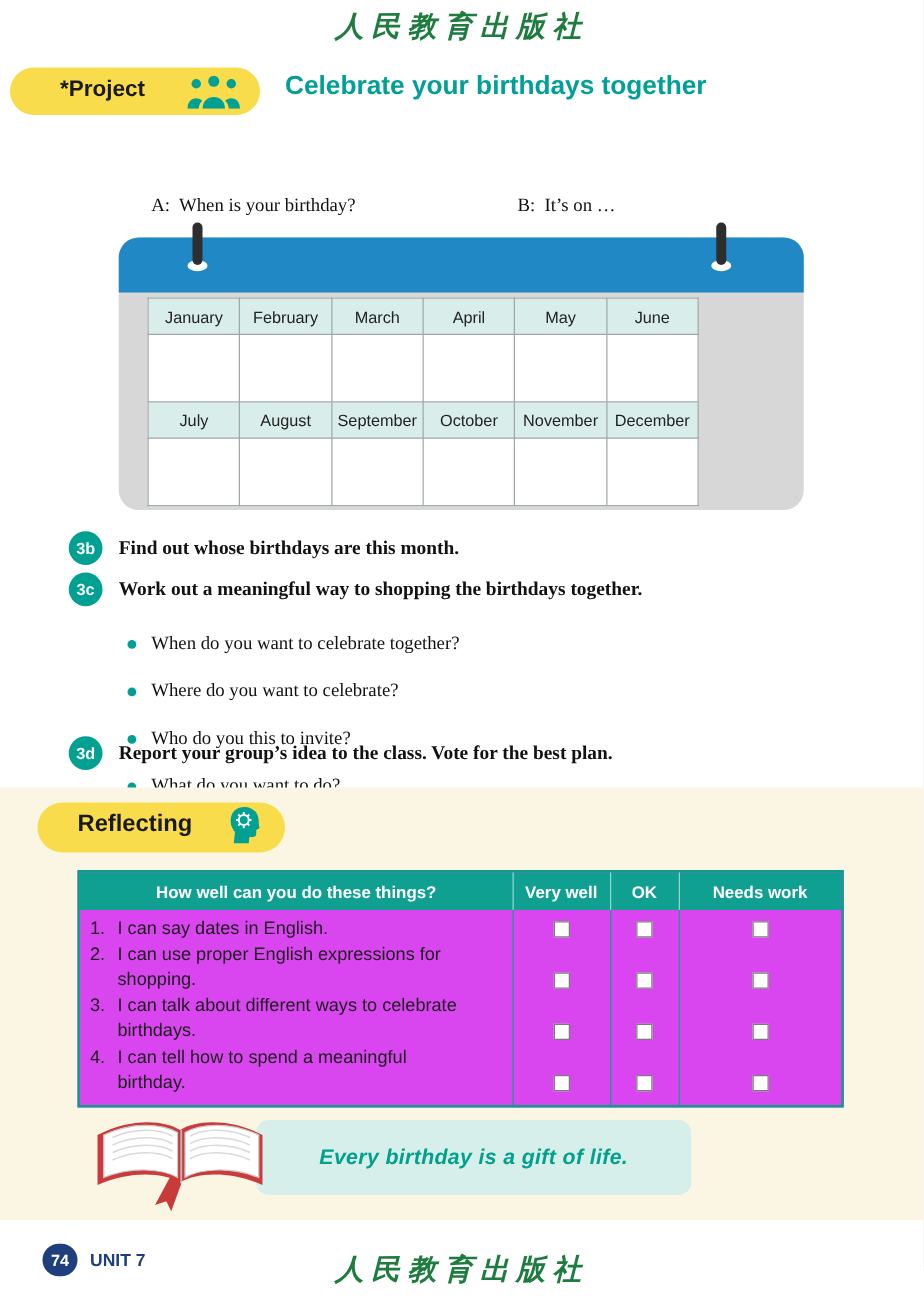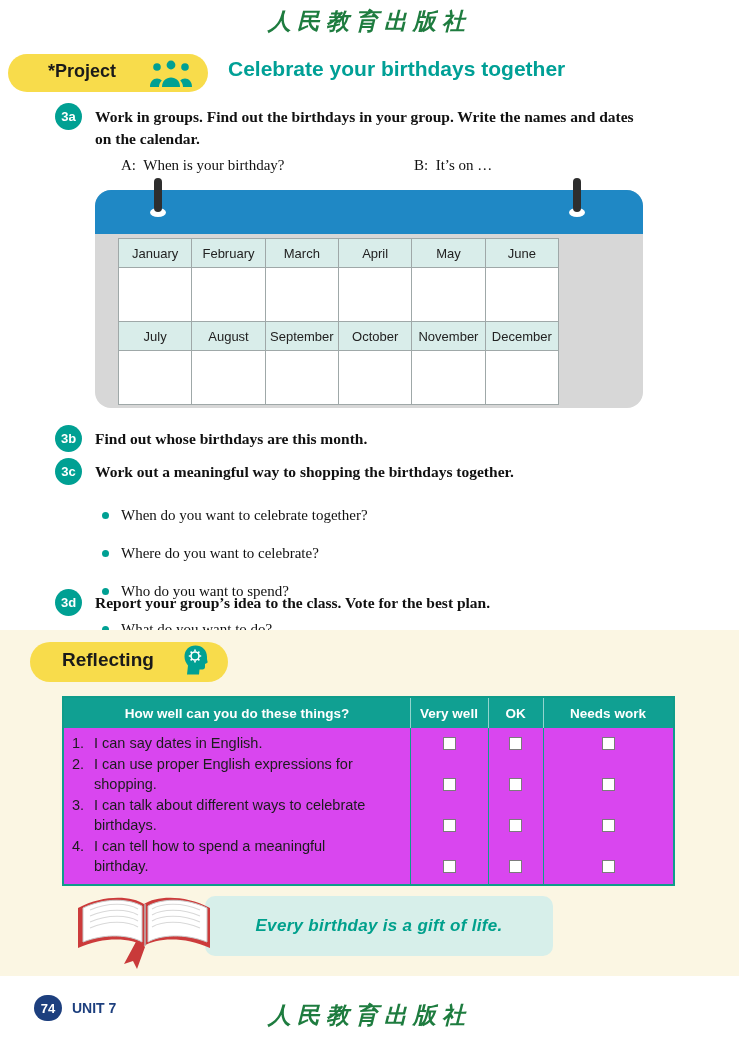--- a/index.html
+++ b/index.html
@@ -109,24 +109,20 @@
           <circle cx="37" cy="8" r="3.8"></circle>
           <path d="M44 28 c0-5.5-3.2-8.5-7-8.5 -2 0-3.6.7-4.8 2 1.8 1.7 2.8 4 2.8 6.5 z"></path>
           <circle cx="23" cy="6" r="4.4"></circle>
           <path d="M14 28 c0-6 4-9.5 9-9.5 s9 3.5 9 9.5 z"></path>
         </g>
       </svg>
     </span>
   </div>
   <div class="page-title">Celebrate your birthdays together</div>
 
-  <div class="act" id="act3a">
-    <span class="badge">3a</span>
-    <div class="act-text">Work in groups. Find out the birthdays in your group. Write the names and dates on the calendar.</div>
-  </div>
   <div class="dialogue">
     <span>A:</span>&nbsp;
     <span>When is your birthday?</span>
     <span class="dlg-b">
       <span>B:</span>&nbsp;
       <span>It’s on …</span>
     </span>
   </div>
 
   <div class="calendar">
@@ -191,21 +187,21 @@
     <div class="bullet-line">
         <span class="dot"></span>
         <span>When do you want to celebrate together?</span>
       </div>
     <div class="bullet-line">
         <span class="dot"></span>
         <span>Where do you want to celebrate?</span>
       </div>
     <div class="bullet-line">
         <span class="dot"></span>
-        <span>Who do you want to spend?</span>
+        <span>Who do you this to invite?</span>
       </div>
     <div class="bullet-line">
         <span class="dot"></span>
         <span>What do you want to do?</span>
       </div>
   </div>
 
   <div class="act" id="act3d">
     <span class="badge">3d</span>
     <div class="act-text">Report your group’s idea to the class. Vote for the best plan.</div>

